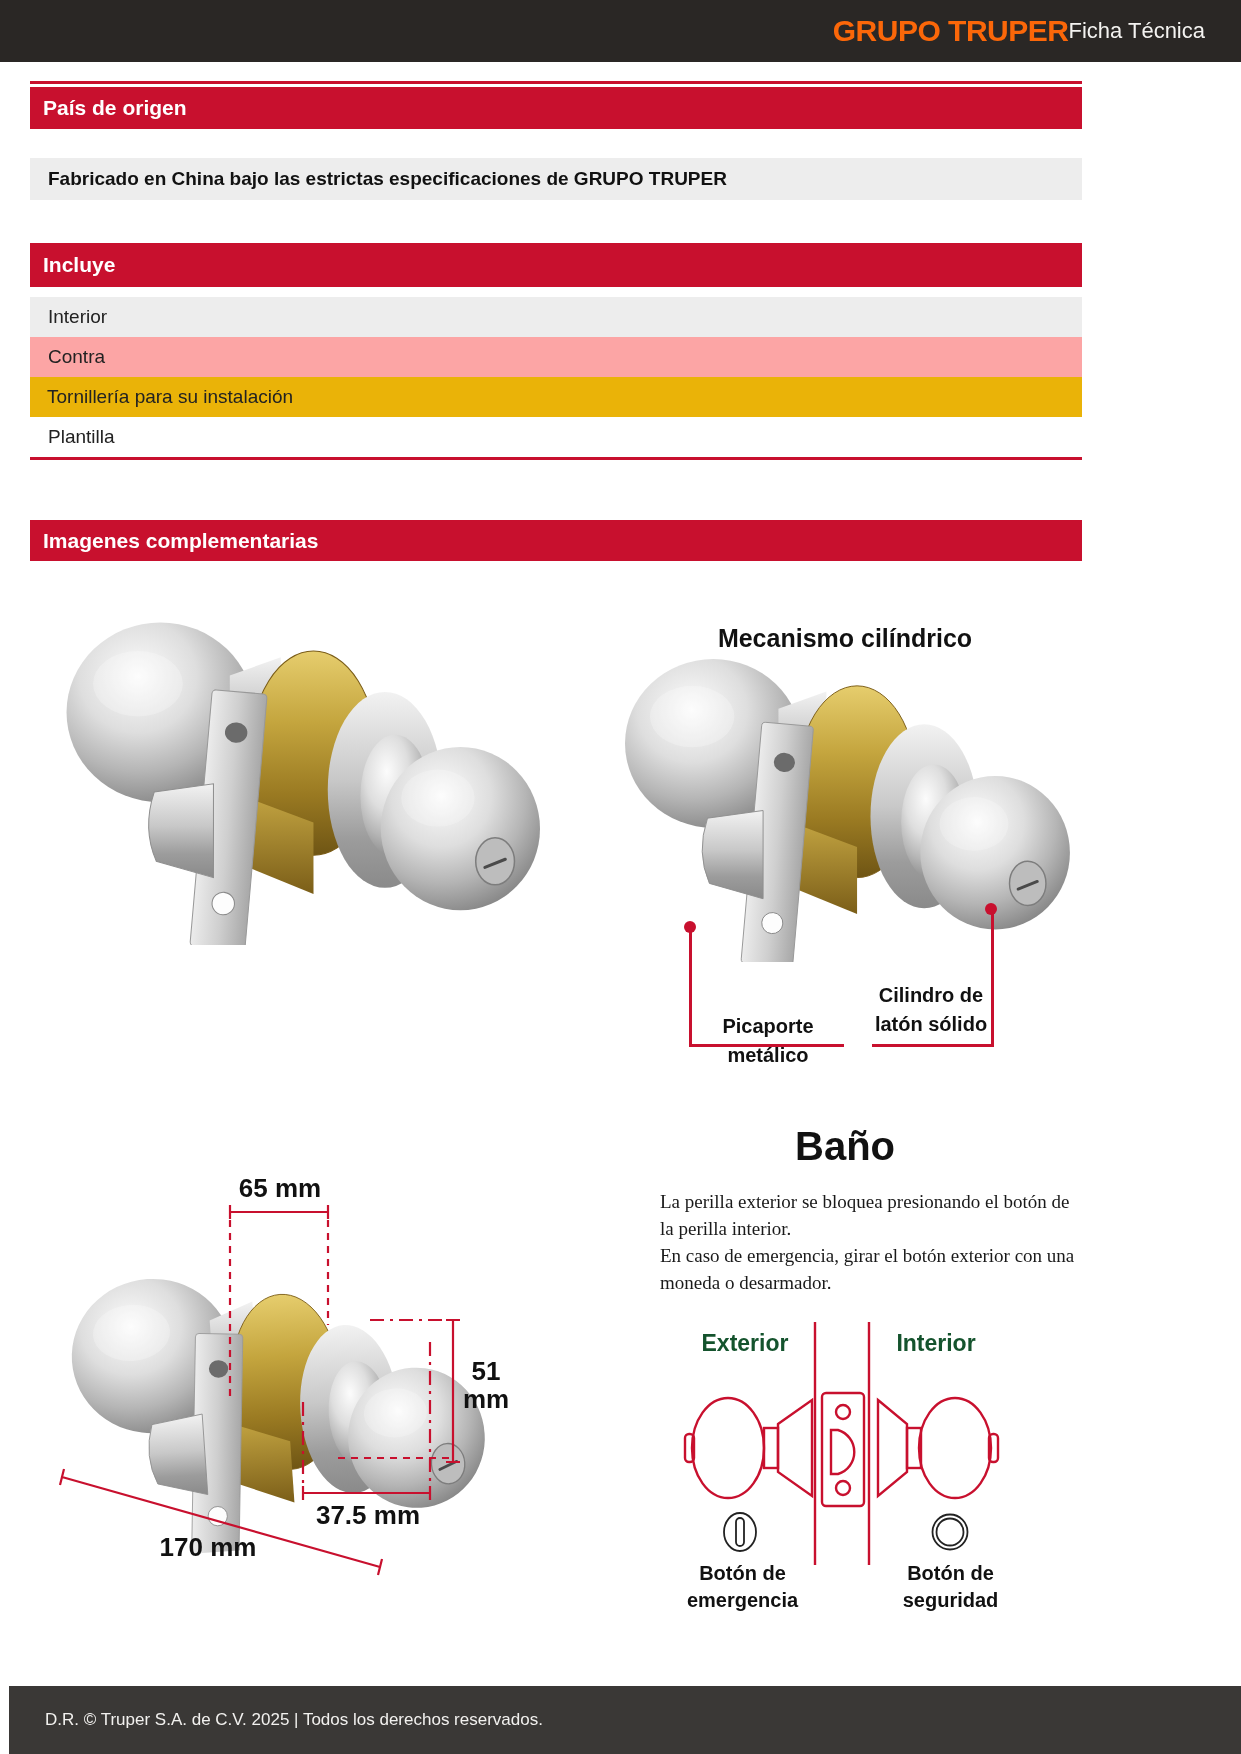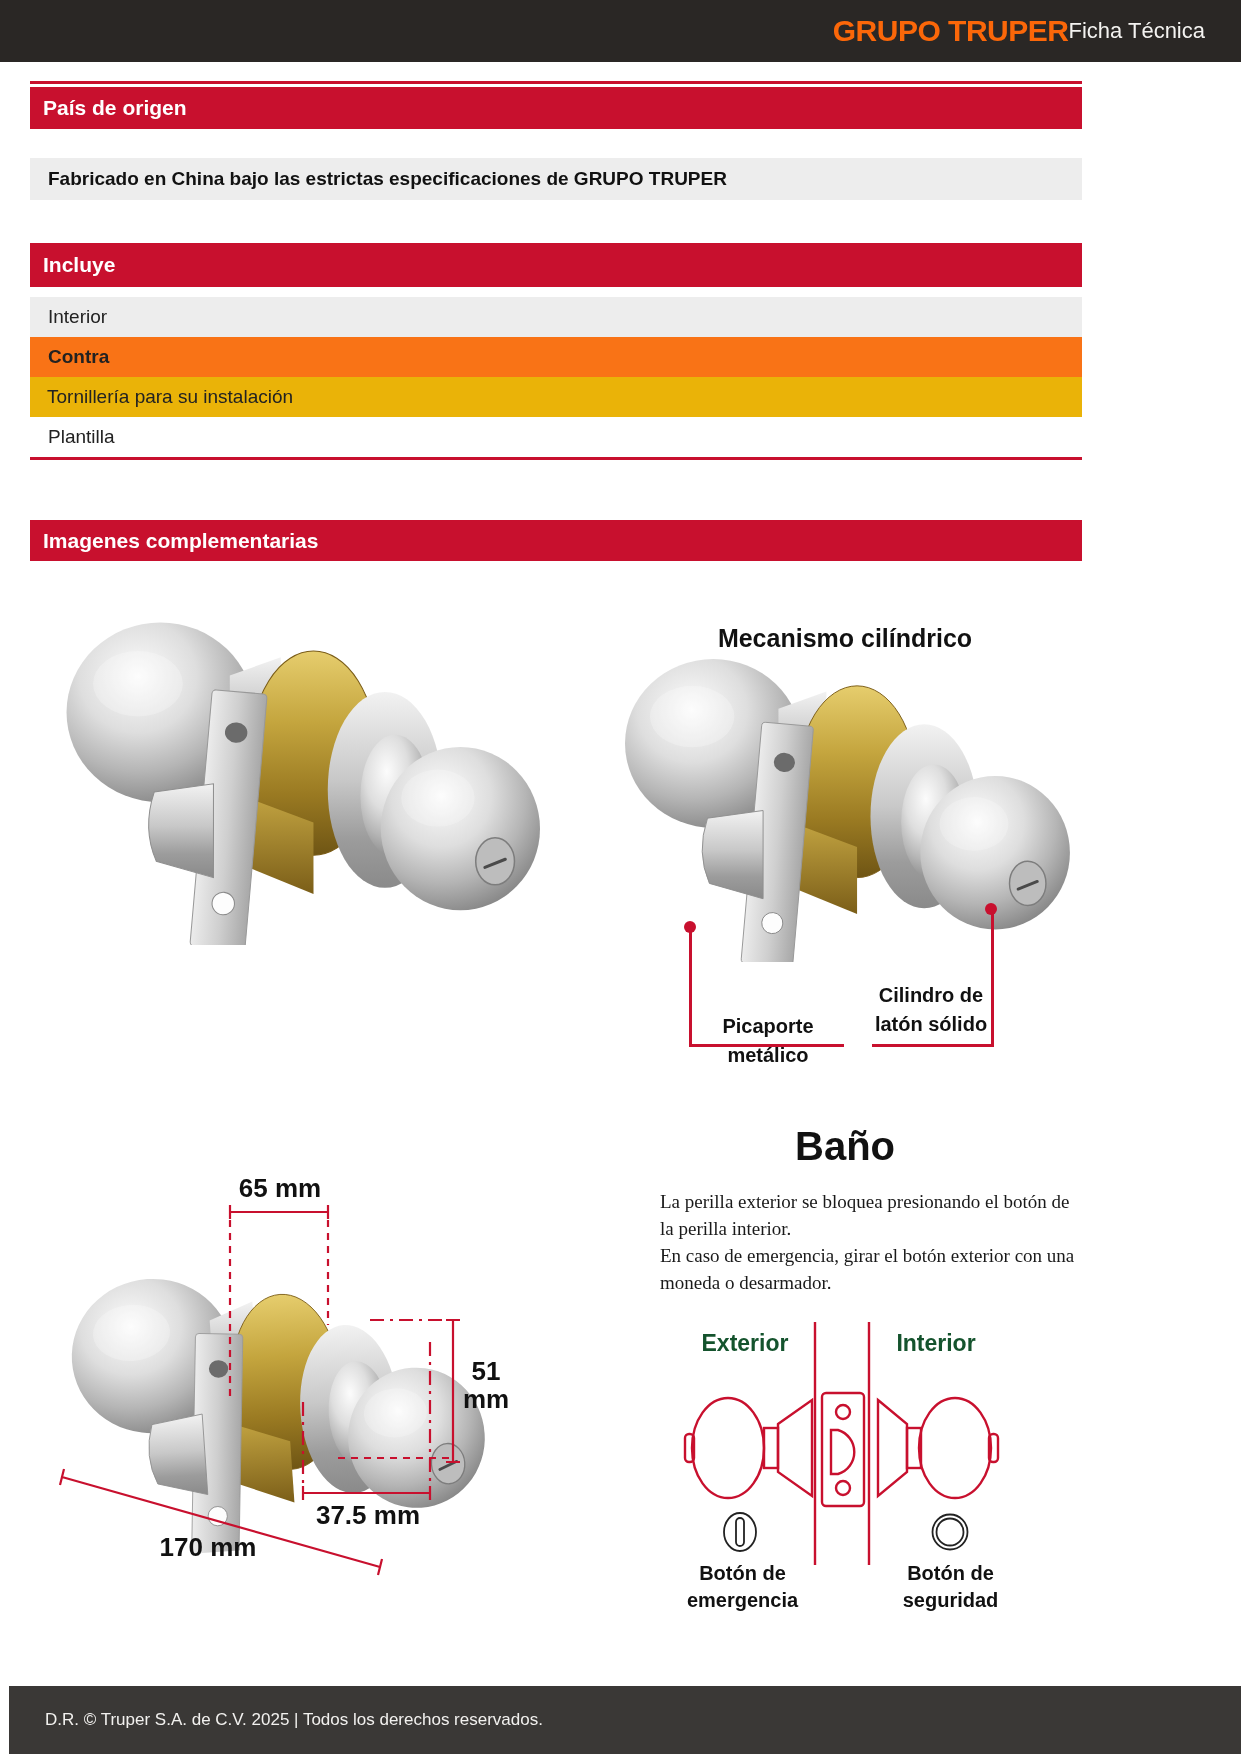--- a/index.html
+++ b/index.html
@@ -17,21 +17,21 @@
   .secbar{position:absolute;left:30px;width:1052px;background:#c8102e;color:#fff;
           font-weight:bold;font-size:21px;box-sizing:border-box;padding-left:13px;}
   .bar-pais{top:87px;height:42px;line-height:42px;}
   .bar-incluye{top:243px;height:44px;line-height:44px;}
   .bar-imagenes{top:520px;height:41px;line-height:41px;}
 
   .row{position:absolute;left:30px;width:1052px;box-sizing:border-box;padding-left:18px;font-size:19px;}
   .row-fabricado{top:138px;height:42px;line-height:42px;background:#ededed;font-weight:bold;color:#111;margin-top:20px;}
   .inc-row{height:40px;line-height:40px;color:#222;}
   .inc-0{top:297px;background:#ededed;}
-  .inc-1{top:337px;background:#f97316;font-weight:bold;}
+  .inc-1{top:337px;background:#fca5a5;}
   .inc-2{top:377px;background:#eab308;padding-left:17px;}
   .inc-3{top:417px;background:#ffffff;}
 
   
   .photo{position:absolute;}
   .photo-left{left:40px;top:598px;}
   .photo-right{left:600px;top:636px;}
   .photo-dim{left:52px;top:1250px;transform:rotate(-4deg);}
 
   .mech-title{position:absolute;left:595px;top:624px;width:500px;text-align:center;

